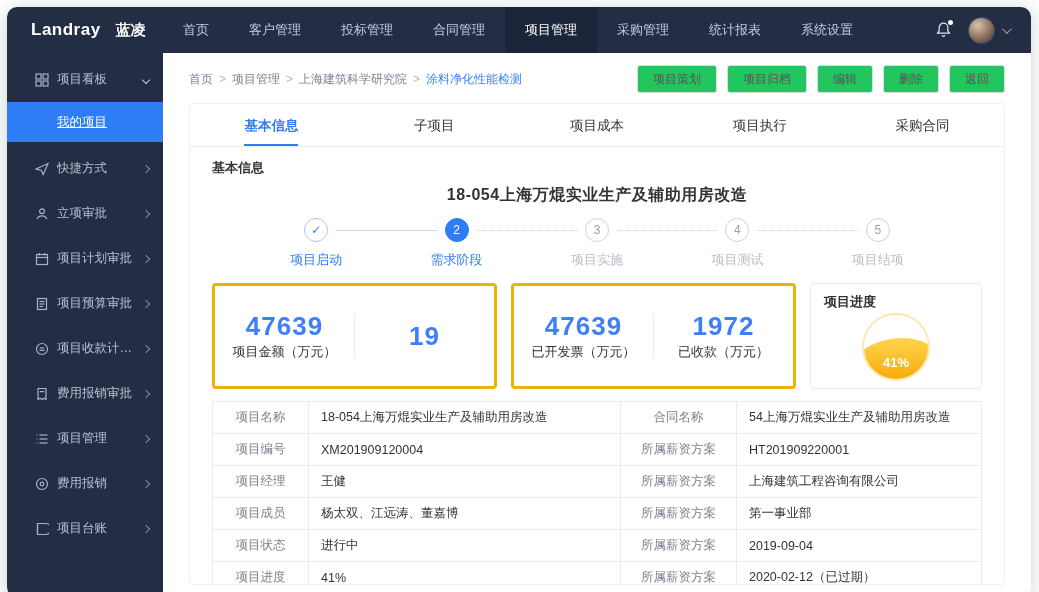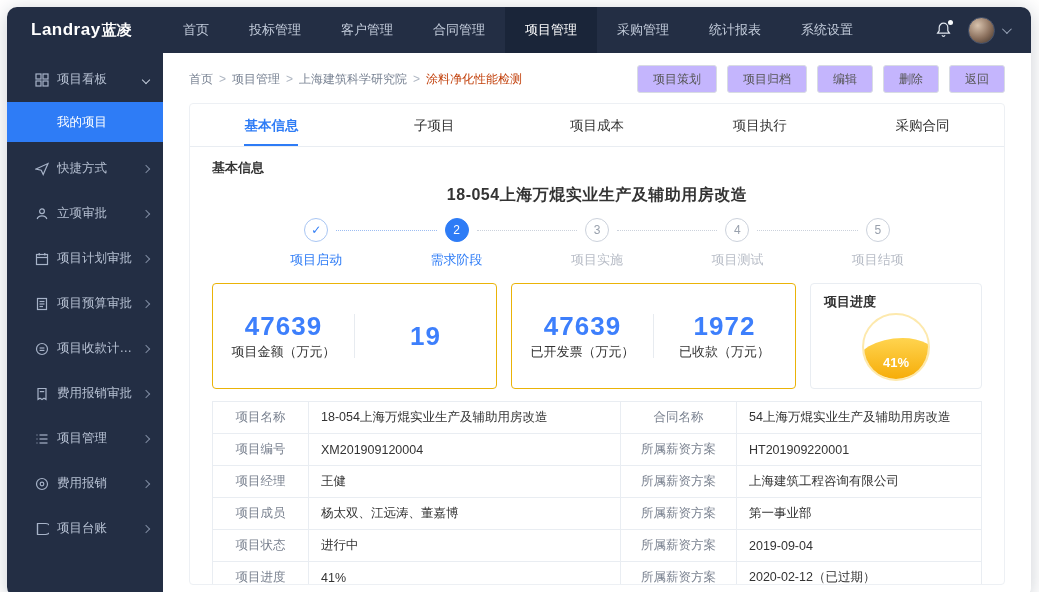--- a/index.html
+++ b/index.html
@@ -4,53 +4,53 @@
 <style>
   * { box-sizing: border-box; margin: 0; padding: 0; }
   html,body { width:1039px; height:592px; background:#fff; font-family:"Liberation Sans","DejaVu Sans",sans-serif; overflow:hidden; }
   .app { position:absolute; left:7px; top:7px; width:1024px; height:590px; border-radius:10px; overflow:hidden;
          background:#fff; box-shadow:0 3px 20px rgba(25,35,60,.22); display:flex; flex-direction:column; }
 
   
   .topbar { height:46px; background:#232e44; display:flex; align-items:stretch; flex-shrink:0; }
   .logo { width:156px; display:flex; align-items:center; padding-left:24px; color:#fff; cursor:pointer; }
   .logo-en { font-size:17px; font-weight:bold; letter-spacing:.5px; }
-  .logo-cn { font-size:15px; font-weight:bold; margin-left:1px; }
+  .logo-cn { font-size:15px; font-weight:bold; margin-left:15px; }
   .topnav { display:flex; }
   .topnav-item { padding:0 20px; line-height:46px; font-size:13px; color:#c3ccdb; cursor:pointer; white-space:nowrap; }
   .topnav-item.active { background:#1a2539; color:#fff; }
   .topbar-right { margin-left:auto; display:flex; align-items:center; padding-right:22px; gap:16px; }
   .bell-wrap { position:relative; display:flex; cursor:pointer; }
   .bell-dot { position:absolute; right:-1px; top:-1px; width:5px; height:5px; border-radius:50%; background:#f7fafc; }
   .avatar-wrap { display:flex; align-items:center; gap:7px; cursor:pointer; }
   .avatar { width:27px; height:27px; border-radius:50%; background:radial-gradient(circle at 35% 30%,#d8c3ae,#8a6f5c 55%,#3a2f28); border:1px solid #46536d; }
   .caret-down { width:7px; height:7px; border-right:1.5px solid #9aa5b8; border-bottom:1.5px solid #9aa5b8; transform:rotate(45deg) translateY(-2px); }
 
   
   .body { flex:1; display:flex; min-height:0; }
   .sidebar { width:156px; background:#232e44; flex-shrink:0; padding-top:4px; }
   .side-item { height:45px; display:flex; align-items:center; padding:0 14px 0 28px; color:#b6c0d2; font-size:12.5px; cursor:pointer; white-space:nowrap; }
   .side-icon { width:14px; height:14px; margin-right:8px; display:flex; flex-shrink:0; }
   .side-icon svg { width:14px; height:14px; stroke:#a7b3c8; fill:none; stroke-width:1.2; }
   .side-label { overflow:hidden; text-overflow:ellipsis; }
   .chev { width:6px; height:6px; border-right:1.4px solid #7e8aa0; border-bottom:1.4px solid #7e8aa0; margin-left:auto; flex-shrink:0; }
   .chev.right { transform:rotate(-45deg); }
   .chev.down  { transform:rotate(45deg); border-color:#c3ccdb; }
-  .side-sub { height:40px; background:#2e7cf6; color:#fff; display:flex; align-items:center; padding-left:50px; font-size:12.5px; cursor:pointer; margin-bottom:4px; }
+  .side-sub { height:40px; background:#2e7cf6; color:#fff; display:flex; align-items:center; padding-left:50px; font-size:12.5px; cursor:pointer; margin-bottom:4px;text-decoration:underline; }
 
   .main { flex:1; background:#fff; min-width:0; display:flex; flex-direction:column; overflow:hidden; }
 
   
   .crumb-row { display:flex; align-items:center; justify-content:space-between; padding:12px 26px 10px; }
   .breadcrumb { font-size:12px; color:#7a8494; display:flex; align-items:center; gap:6px; white-space:nowrap; }
   .crumb-sep { color:#aeb6c2; }
   .crumb-item { cursor:pointer; }
-  .crumb-last { color:#c2410c; }
+  .crumb-last { color:#3b82f6; }
   .actions { display:flex; gap:10px; }
-  .btn { height:28px; padding:0 15px; border:1px solid #d8dce3; border-radius:3px; background:#c4b5fd; font-size:12px; color:#555;
+  .btn { height:28px; padding:0 15px; border:1px solid #d8dce3; border-radius:3px; background:#22c55e; font-size:12px; color:#555;
          cursor:pointer; font-family:inherit; white-space:nowrap; }
 
   
   .content-card { flex:1; margin:0 26px 12px; border:1px solid #edf0f4; border-radius:4px; overflow:hidden; display:flex; flex-direction:column; background:#fff; }
   .tabs { display:flex; border-bottom:1px solid #e9edf2; flex-shrink:0; }
   .tab { flex:1; text-align:center; padding:13px 0 11px; font-size:13.5px; color:#333; cursor:pointer; }
   .tab span { padding-bottom:11px; }
   .tab.active span { color:#2e7cf6; font-weight:bold; border-bottom:2px solid #2e7cf6; }
 
   .section-label { margin:12px 0 0 22px; font-size:13px; font-weight:bold; color:#333; }
@@ -63,21 +63,21 @@
                  font-size:12px; background:#fff; border:1px solid #ccd2dc; color:#99a1ad; position:relative; z-index:2; }
   .step.done .step-circle { border-color:#a9c6f3; color:#2e7cf6; }
   .step.active .step-circle { background:#2e7cf6; border-color:#2e7cf6; color:#fff; }
   .step-label { margin-top:9px; font-size:13px; color:#b8bdc7; }
   .step.done .step-label, .step.active .step-label { color:#2e7cf6; }
   .step:not(:last-child)::after { content:""; position:absolute; top:12px; left:calc(50% + 20px); width:calc(100% - 40px); border-top:1px dotted #ccd2dc; }
   .step.done::after { border-color:#9dbdf2; }
 
   
   .stats-row { display:flex; gap:14px; margin:14px 22px 0; flex-shrink:0; }
-  .stat-card { border:1px solid #eab308; border-radius:4px; height:106px; display:flex; align-items:center; justify-content:center; flex:2; }
+  .stat-card { border:3px solid #eab308; border-radius:4px; height:106px; display:flex; align-items:center; justify-content:center; flex:2; }
   .stat { flex:1; text-align:center; }
   .stat-value { font-size:26px; font-weight:bold; color:#3d7ffc; letter-spacing:1px; }
   .stat-label { margin-top:1px; font-size:13px; color:#333; }
   .stat-divider { width:1px; height:44px; background:#e7ebf0; }
   .gauge-card { flex:none; width:172px; height:106px; border:1px solid #e9edf2; border-radius:4px; position:relative; padding:9px 13px; }
   .gauge-label { font-size:13px; font-weight:bold; color:#333; }
   .gauge { position:absolute; left:50%; transform:translateX(-50%); top:29px; width:68px; height:68px; border-radius:50%;
            border:2px solid #fde9ad; overflow:hidden; background:#fff; }
   .gauge-water { position:absolute; left:-9px; right:-9px; bottom:-5px; height:72%;
                  background:linear-gradient(180deg,#ffd44f,#f5a800); border-radius:58% 42% 0 0 / 62% 40% 0 0; }
@@ -93,22 +93,22 @@
 
 <div class="app">
 
   <header class="topbar">
     <div class="logo">
       <span class="logo-en">Landray</span>
       <span class="logo-cn">蓝凌</span>
     </div>
     <nav class="topnav">
       <div class="topnav-item">首页</div>
+      <div class="topnav-item">客户管理</div>
       <div class="topnav-item">投标管理</div>
-      <div class="topnav-item">客户管理</div>
       <div class="topnav-item">合同管理</div>
       <div class="topnav-item active">项目管理</div>
       <div class="topnav-item">采购管理</div>
       <div class="topnav-item">统计报表</div>
       <div class="topnav-item">系统设置</div>
     </nav>
     <div class="topbar-right">
       <span class="bell-wrap">
         <svg width="17" height="18" viewBox="0 0 17 18">
             <path d="M8.5 2.2 a4.3 4.3 0 0 1 4.3 4.3 v3.2 l1.6 2.4 h-11.8 l1.6 -2.4 v-3.2 a4.3 4.3 0 0 1 4.3 -4.3 Z M7 14.3 a1.6 1.6 0 0 0 3 0" fill="none" stroke="#dfe5ee" stroke-width="1.2"></path>

